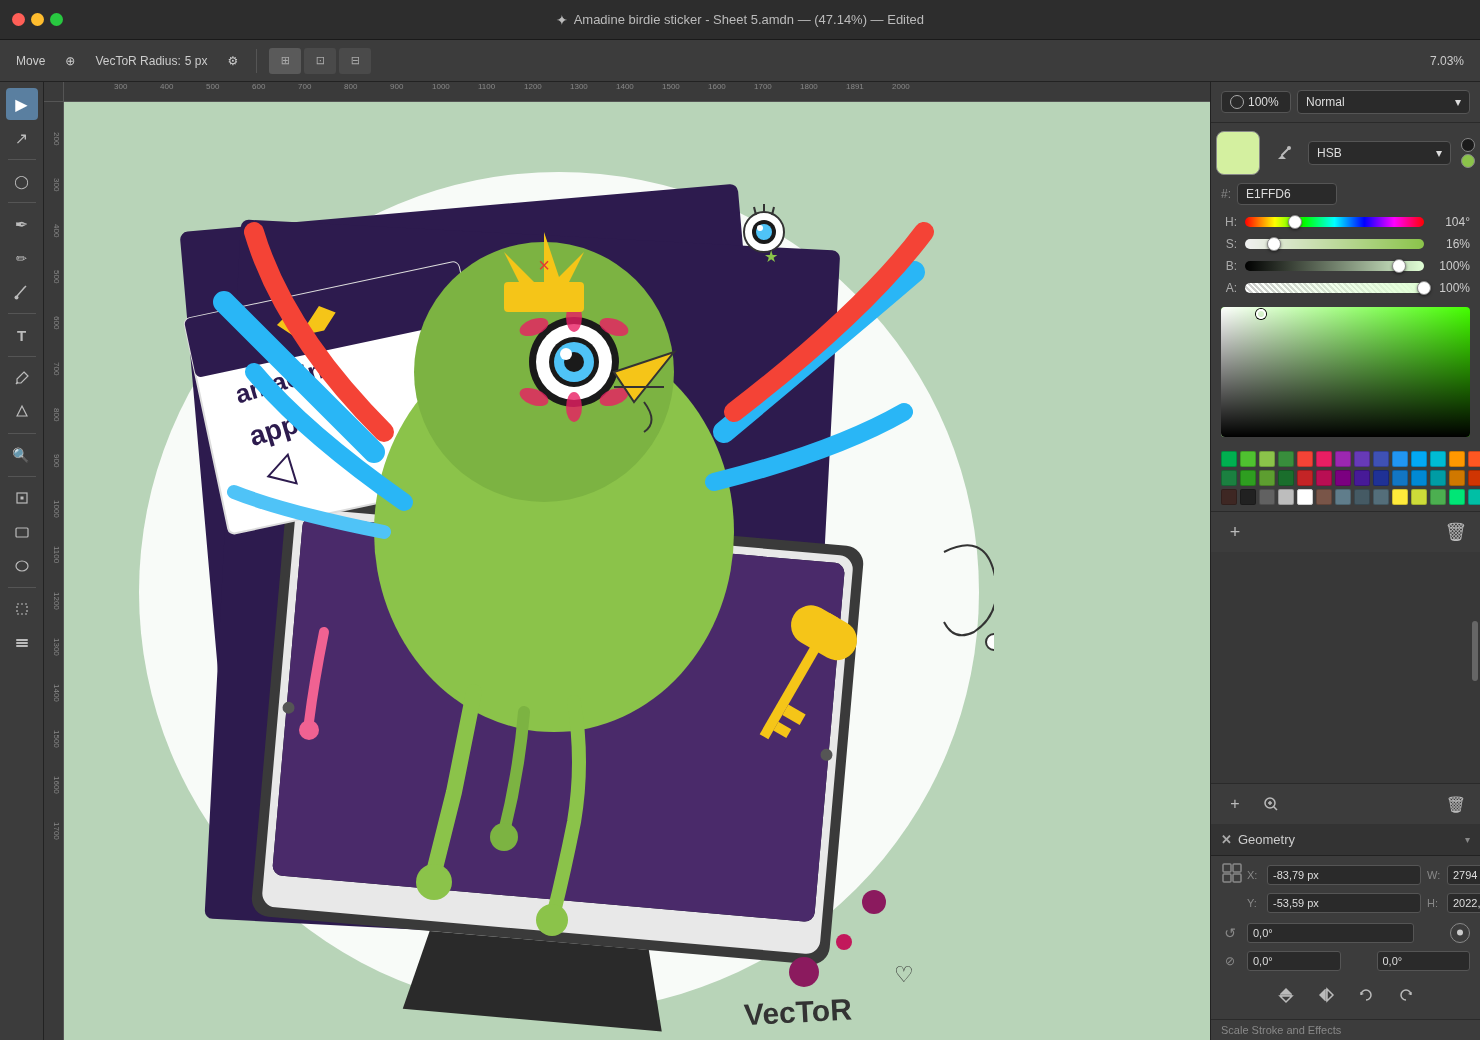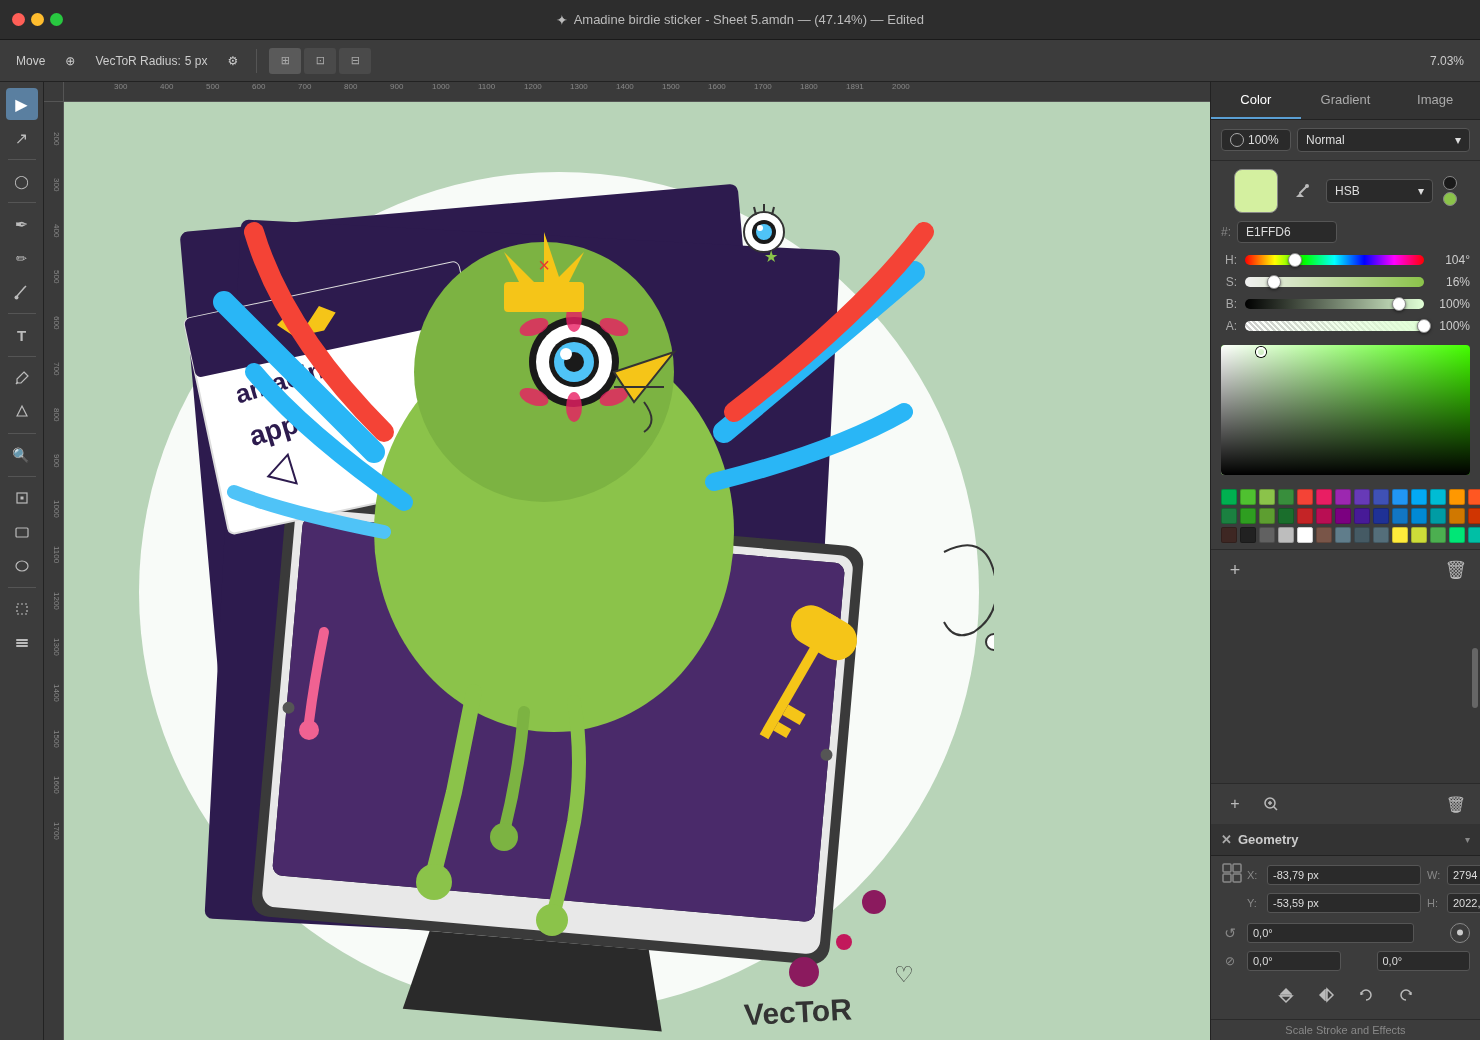--- a/index.html
+++ b/index.html
@@ -258,21 +258,21 @@
       display: flex;
       align-items: center;
       justify-content: space-between;
       cursor: pointer;
     }
 
     
     .color-swatch-row {
       display: flex;
       align-items: center;
-      padding: 8px 23px;
+      padding: 8px 5px;
       gap: 10px;
     }
     .color-swatch-main {
       width: 44px;
       height: 44px;
       border-radius: 8px;
       background: #d4f0a0;
       border: 1px solid #888;
       cursor: pointer;
     }
@@ -421,21 +421,21 @@
       align-items: center;
       padding: 8px 10px;
       background: #333;
       border-bottom: 1px solid #222;
       gap: 6px;
       cursor: pointer;
     }
     .geometry-title {
       font-size: 13px;
       color: #ccc;
-      font-weight: 700;
+      font-weight: 400;
     }
     .geometry-chevron {
       margin-left: auto;
       color: #888;
       font-size: 10px;
     }
     .geo-label {
       width: 18px;
       color: #888;
       font-size: 11px;
@@ -464,21 +464,21 @@
       display: flex;
       align-items: center;
       justify-content: center;
       cursor: pointer;
       color: #bbb;
       font-size: 16px;
     }
     .geo-stroke-label {
       font-size: 11px;
       color: #888;
-      text-align: center;
+      text-align: left;
       padding: 4px 10px;
       border-top: 1px solid #2a2a2a;
     }
 
     
     .bottom-geometry-actions {
       display: flex;
       align-items: center;
       padding: 6px 10px;
       gap: 8px;
@@ -783,25 +783,20 @@
             <path d="M200 480 Q190 530 185 570" stroke="#f06292" stroke-width="10" fill="none" stroke-linecap="round"></path>
             <circle cx="185" cy="578" r="10" fill="#f06292"></circle>
           </svg>
         </div>
       </div>
     </div>
   </div>
 
   <div class="right-panel">
 
-    <div class="panel-tabs">
-      <div class="panel-tab active">Color</div>
-      <div class="panel-tab">Gradient</div>
-      <div class="panel-tab">Image</div>
-    </div>
 
     <div class="opacity-row">
       <div class="opacity-display">
         <div class="opacity-circle"></div>
         <span>100%</span>
       </div>
       <div class="blend-mode-dropdown">
         <span>Normal</span>
         <span>▾</span>
       </div>

